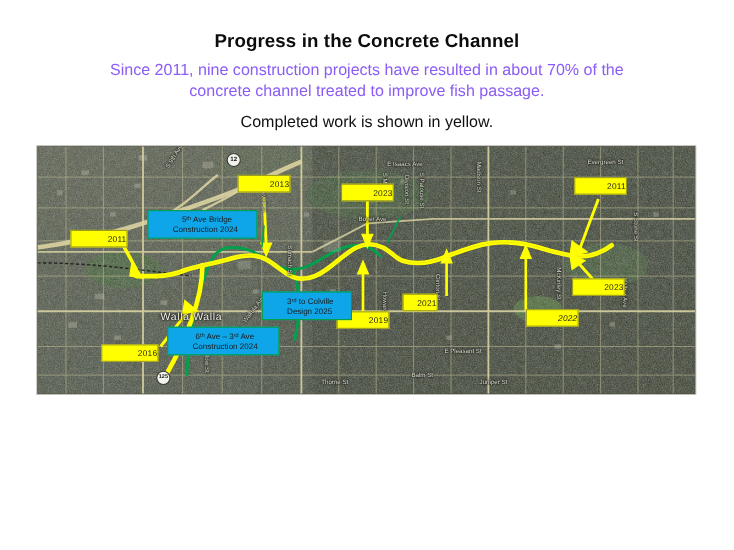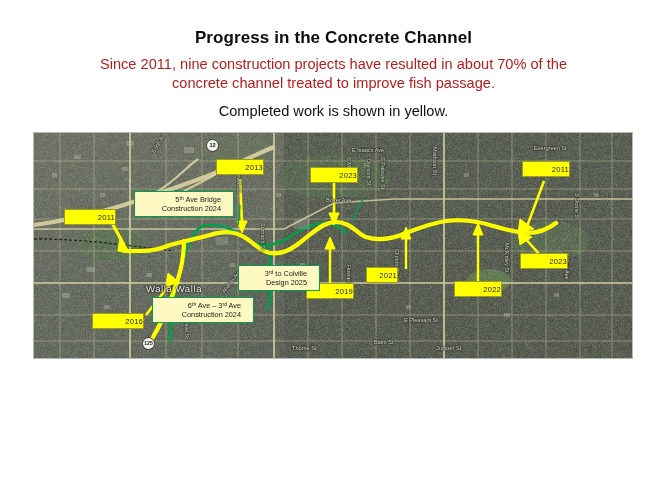--- a/index.html
+++ b/index.html
@@ -12,21 +12,21 @@
   }
   #slide{position:absolute;inset:0;background:#fff;}
 
   
   .head-wrap{position:absolute;left:0;top:0;width:667px;text-align:center;}
   .slide-title{
     font-size:17px;font-weight:bold;color:#0c0c0c;
     letter-spacing:.1px;margin-top:28px;line-height:1.15;
   }
   .slide-sub{
-    font-size:14.6px;color:#b91c1c;line-height:1.32;margin-top:7px;
+    font-size:14.6px;color:#8b5cf6;line-height:1.32;margin-top:7px;
     padding:0 42px;
   }
   .slide-sub2{
     font-size:14.6px;color:#111;line-height:1.3;margin-top:9px;
   }
 
   
   #map{
     position:absolute;left:34px;top:133px;width:598px;height:225px;
     overflow:hidden;
@@ -46,24 +46,24 @@
   }
   .lbl-year{
     background:#ffff00;
     border:1px solid #9c9c22;
     color:#1c1c1c;
     padding:2.5px 0 2.5px;
     font-size:7.6px;
     letter-spacing:.2px;
   }
   .lbl-green{
-    background:#fef9c3;
+    background:#0ea5e9;
     border:1.6px solid #00a14b;
     color:#1a1a1a;
-    padding:3px 12px;
+    padding:3px 22px;
     font-size:7.3px;
   }
   .lbl-green .l2{display:block;}
 
   
   .mtxt{
     position:absolute;color:#e8e8e0;font-size:6px;
     text-shadow:0 0 2px #000,0 0 2px #000;
     white-space:nowrap;z-index:25;pointer-events:none;
   }
@@ -291,21 +291,21 @@
     <div class="lbl lbl-year" style="left:276px;top:34px;width:48px;">2023</div>
 
     <div class="lbl lbl-year" style="left:488px;top:28px;width:48px;">2011</div>
 
     <div class="lbl lbl-year" style="left:486px;top:120px;width:48px;">2023</div>
 
     <div class="lbl lbl-year" style="left:272px;top:150px;width:48px;">2019</div>
 
     <div class="lbl lbl-year" style="left:332px;top:134px;width:32px;">2021</div>
 
-    <div class="lbl lbl-year" style="left:420px;top:148px;width:48px;">2022</div>
+    <div class="lbl lbl-year" style="left:444px;top:148px;width:48px;font-style:italic;">2022</div>
 
     <div class="lbl lbl-year" style="left:58px;top:180px;width:52px;">2016</div>
 
     <div class="lbl lbl-green" style="left:100px;top:58px;width:100px;">
       <span class="l1">5ᵗʰ Ave Bridge</span>
       <span class="l2">Construction 2024</span>
     </div>
 
     <div class="lbl lbl-green" style="left:118px;top:164px;width:102px;">
       <span class="l1">6ᵗʰ Ave – 3ʳᵈ Ave</span>

